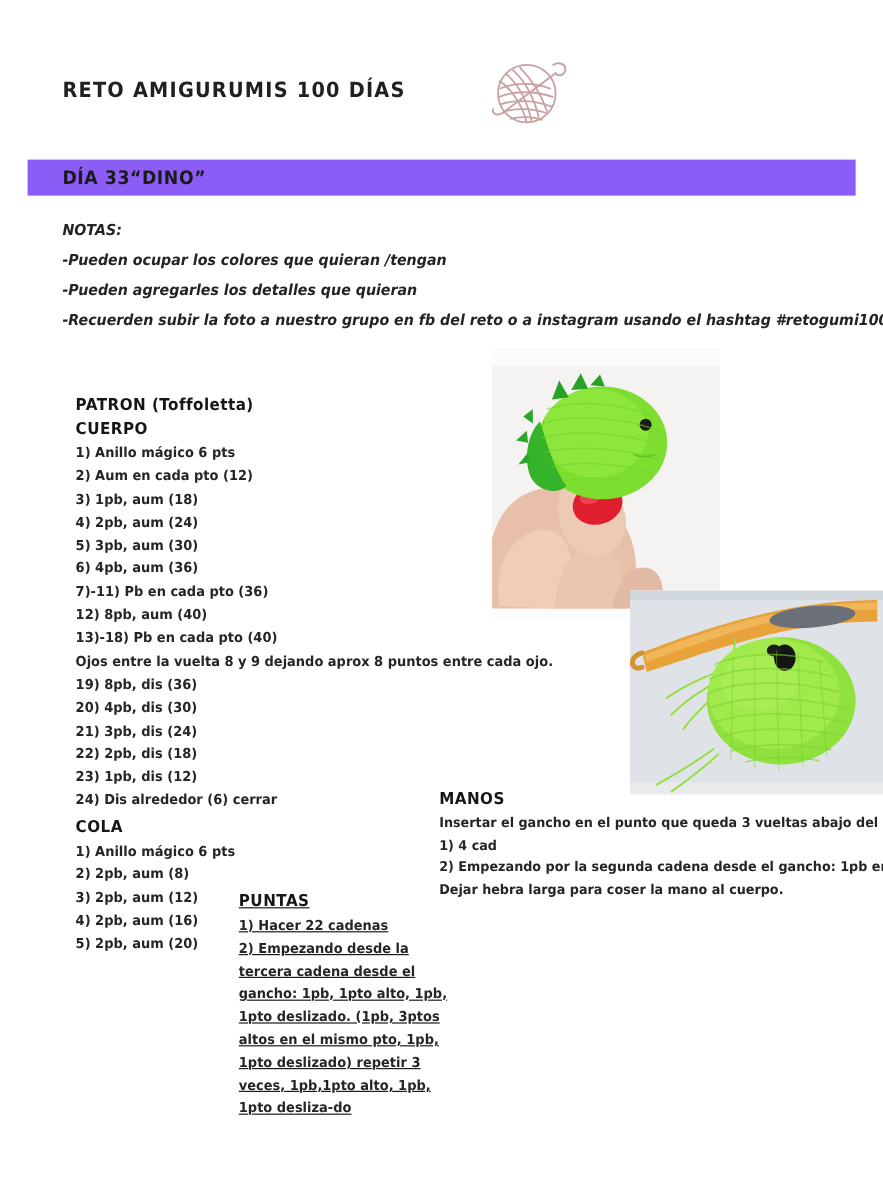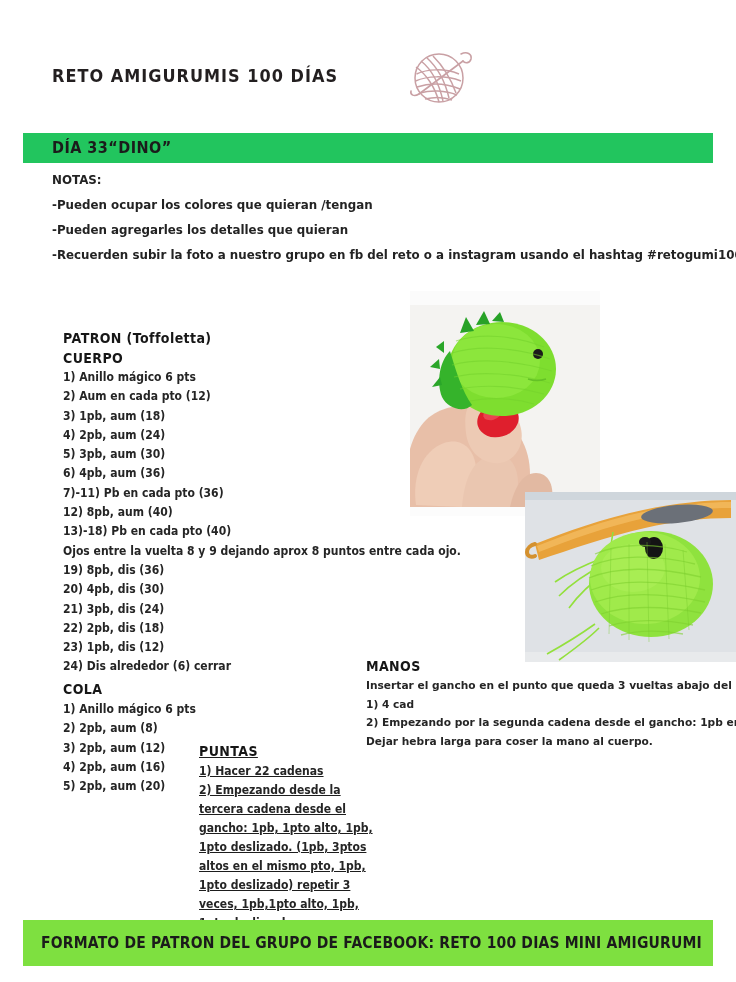--- a/index.html
+++ b/index.html
@@ -43,21 +43,21 @@
     margin-left: 36px;
     width: 80px; height: 66px;
     display: flex; align-items: center; justify-content: center;
   }
 
   
   .green-bar {
     position: absolute;
     left: 23px;
     width: 690px;
-    background: #22c55e;
+    background: #8b5cf6;
   }
   .bar-day {
     top: 133px;
     height: 30px;
     display: flex; align-items: center;
   }
   .bar-day .day-title {
     margin-left: 29px;
     font-family: "DejaVu Sans", sans-serif;
     font-size: 15.5px;
@@ -82,22 +82,23 @@
     letter-spacing: .2px;
     color: #1b1b1b;
     transform: scaleX(0.93);
     transform-origin: left center;
     white-space: nowrap;
   }
 
   
   .notes {
     position: absolute;
-    left: 52px; top: 167px;
+    left: 52px; top: 179px;
     width: 670px;
+    font-style: italic;
   }
   .notes .note-line {
     font-family: "DejaVu Sans", sans-serif;
     font-size: 12.6px;
     font-weight: 600;
     line-height: 25px;
     color: #232323;
     transform: scaleX(0.94);
     transform-origin: left center;
     white-space: nowrap;
@@ -348,17 +349,14 @@
           <path d="M86 56 L84 142"></path>
           <path d="M104 52 L104 148"></path>
           <path d="M122 50 L124 150"></path>
           <path d="M140 52 L144 147"></path>
           <path d="M158 58 L164 138"></path>
         </g>
       </g>
     </svg>
   </div>
 
-  <div class="green-bar bar-footer">
-    <div class="footer-text">FORMATO DE PATRON DEL GRUPO DE FACEBOOK: RETO 100 DIAS MINI AMIGURUMI</div>
-  </div>
 
 </div>
 
 </body></html>

